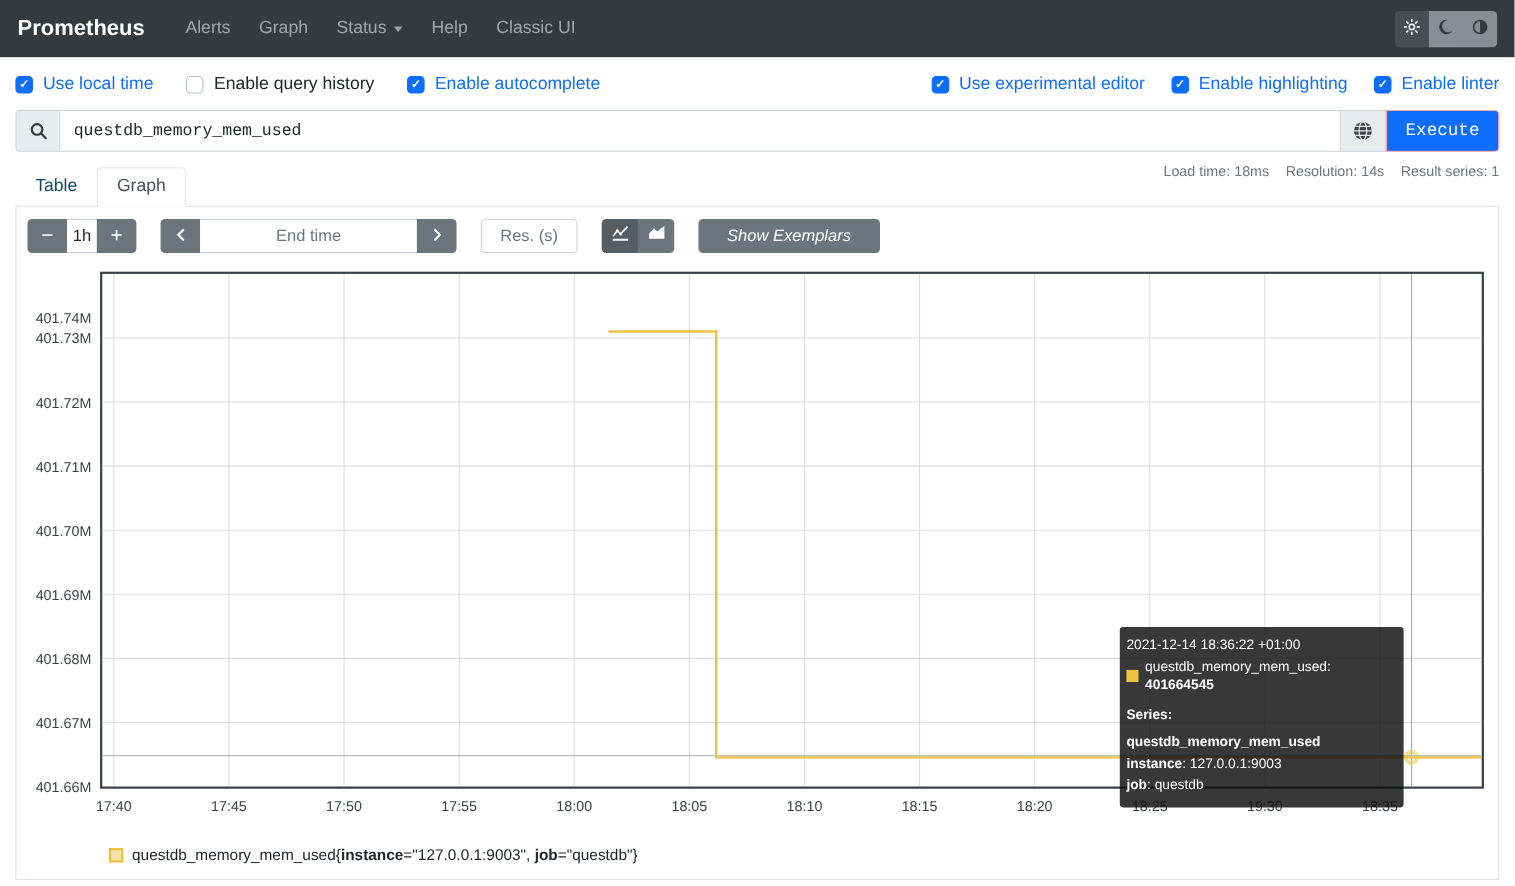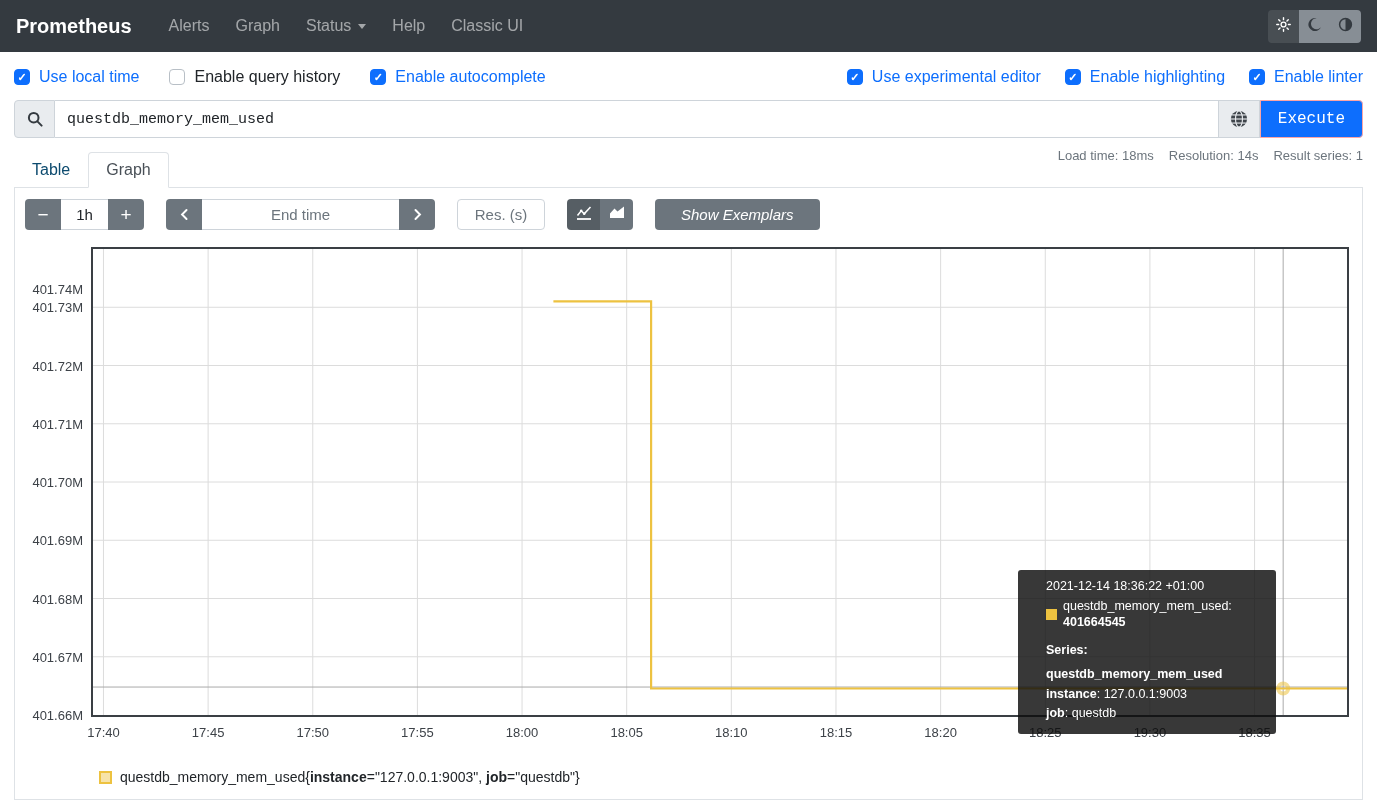--- a/index.html
+++ b/index.html
@@ -48,32 +48,32 @@
   .gbtn.sq { width:36px; font-size:19px; }
   .gbtn.left-r { border-radius:4px 0 0 4px; }
   .gbtn.right-r { border-radius:0 4px 4px 0; }
   .gbtn.both-r { border-radius:4px; padding:0 26px; font-size:15px;font-style:italic; }
   .gbtn.icon-btn { width:33px; }
   .gbtn.icon-btn.active { background:#565e64; }
   .gbtn.icon-btn.first { border-radius:4px 0 0 4px; }
   .gbtn.icon-btn.last { border-radius:0 4px 4px 0; }
   .ctl-input { border:1px solid #ced4da; height:31px; text-align:center; font-family:inherit; font-size:15px; color:#212529; outline:none; }
   .ctl-input::placeholder { color:#6c757d; }
-  .ctl-input.mid { border-left:0; border-right:0; width:47px; }
+  .ctl-input.mid { border-left:0; border-right:0; width:27px; }
   .ctl-input.endtime { border-left:0; border-right:0; width:197px; }
   .ctl-input.res { width:88px; border-radius:4px; }
   
   .chart-wrap { position:relative; margin-top:17px; height:492px; }
   .plot { position:absolute; left:66px; top:0; width:1258px; height:470px; border:2px solid #3a3f44; background:#fff; }
   .ylabel { position:absolute; width:58px; text-align:right; font-size:13px; color:#3d4248; }
   .xlabel { position:absolute; width:56px; text-align:center; font-size:13px; color:#3d4248; top:478px; }
   .legend { display:flex; align-items:center; gap:8px; margin:30px 0 0 74px; font-size:14px; padding-bottom:14px; }
   .legend-swatch { width:13px; height:13px; border:2px solid #edc240; background:rgba(237,194,64,.45); flex:none; }
   
-  .gtooltip { position:absolute; left:1018px; top:570px; width:258px; background:rgba(12,12,12,.82); color:#fff; border-radius:3px; padding:9px 28px 10px; font-size:12.5px; line-height:1.22; z-index:10; }
+  .gtooltip { position:absolute; left:1018px; top:570px; width:258px; background:rgba(12,12,12,.82); color:#fff; border-radius:3px; padding:9px 6px 10px; font-size:12.5px; line-height:1.22; z-index:10; }
   .gtooltip .tt-time { margin-bottom:5px; }
   .tt-valrow { display:flex; align-items:center; gap:6px; margin-bottom:13px; }
   .tt-swatch { width:11px; height:11px; background:#edc240; flex:none; }
   .tt-bold { font-weight:700; }
   .tt-series-head { font-weight:700; margin-bottom:9px; }
   .tt-series-name { font-weight:700; margin-bottom:5px; }
   .tt-labelrow { margin-bottom:3px; }
 </style>
 </head>
 <body>

